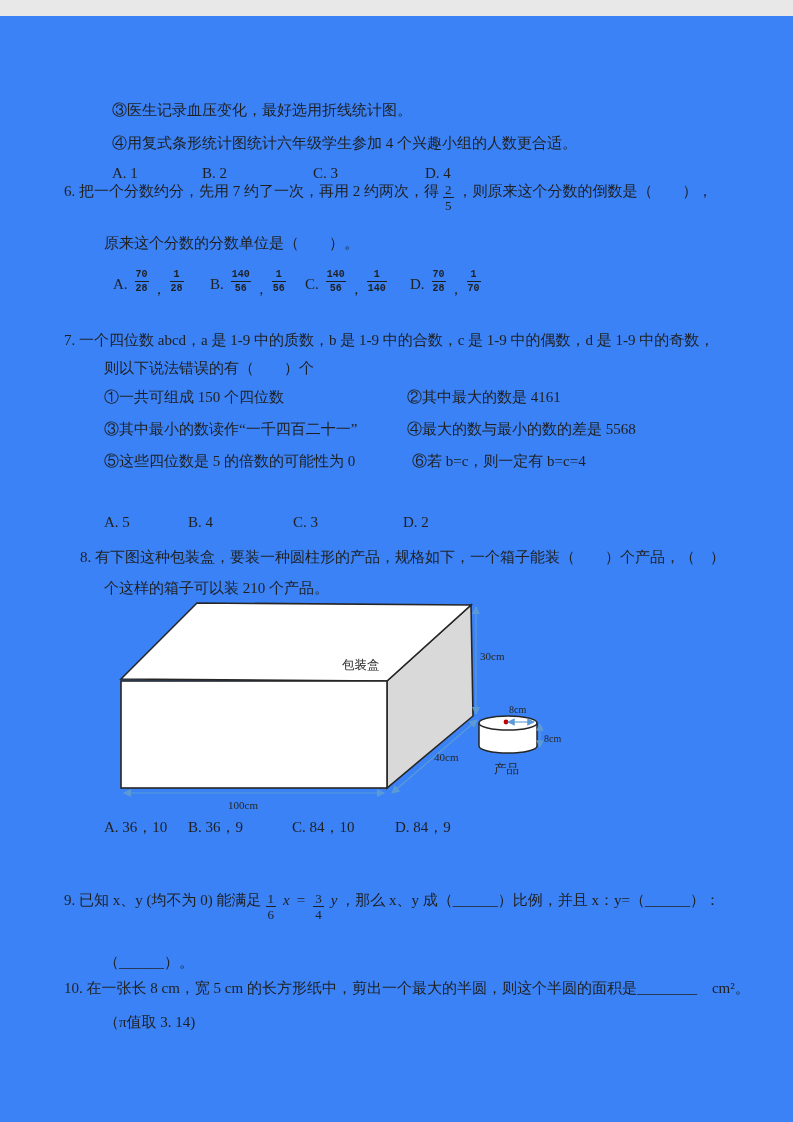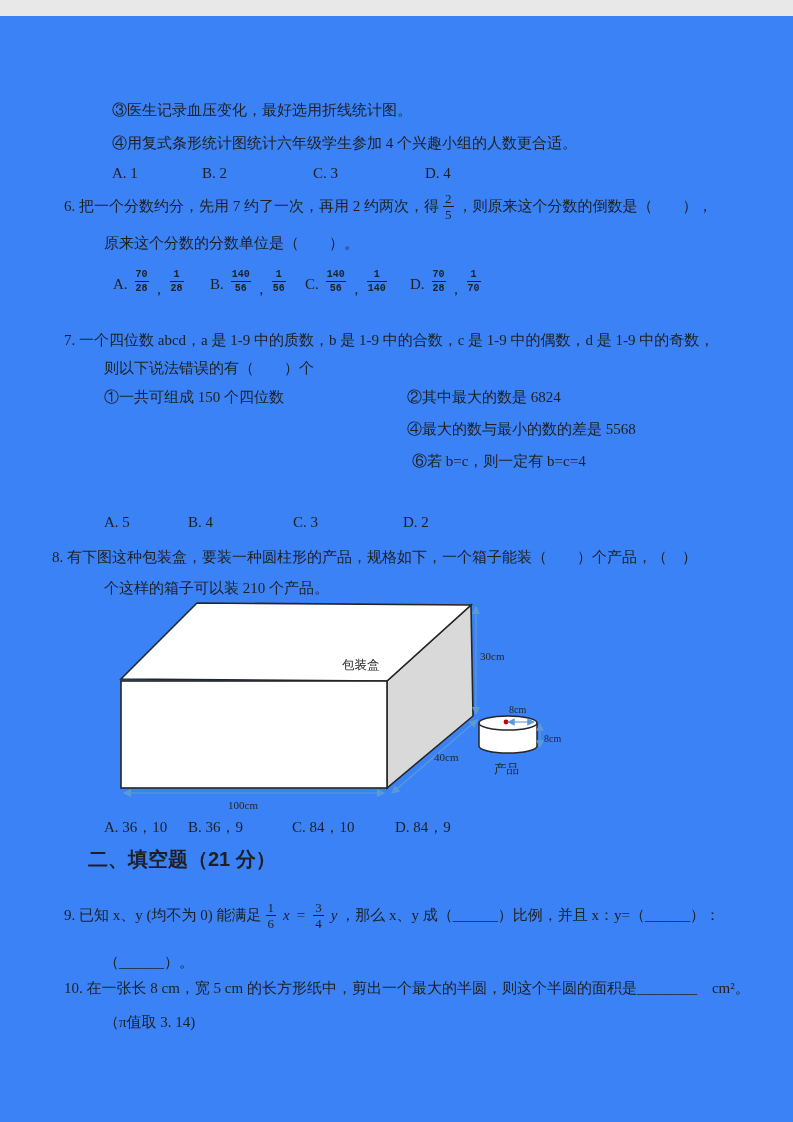--- a/index.html
+++ b/index.html
@@ -6,21 +6,21 @@
   .page {
     position:relative; width:793px; height:1122px; margin:16px auto;
     background:#3b82f6; overflow:hidden;
     font-family:"Liberation Serif","DejaVu Serif",serif;
     color:#1f1f1f;
   }
   .line {
     position:absolute; white-space:pre;
     font-size:15px; line-height:17px;
   }
-  .formula { display:flex; align-items:center; }
+  .formula { display:flex; }
   .frac { display:inline-flex; flex-direction:column; align-items:center; }
   .frac .bar { display:block; width:100%; border-top:1.2px solid #1f1f1f; margin:1px 0; height:0; }
   .frac-lg { margin:0 4px; }
   .frac-lg .num, .frac-lg .den { font-size:13px; line-height:13px; padding:0 2px; }
   .opt6 { position:absolute; display:flex; align-items:flex-end; }
   .opt6 .olabel { font-size:15px; line-height:15px; padding:0 7px 2px 0; }
   .opt6 .ocomma { font-size:15px; line-height:9px; padding:0 3px; }
   .frac-sm .num, .frac-sm .den {
     font-family:"Liberation Mono","DejaVu Sans Mono",monospace;
     font-weight:700; font-size:10px; line-height:11px; padding:0 1px;
@@ -110,29 +110,31 @@
     <span class="frac frac-sm">
         <span class="num">1</span>
         <span class="bar"></span>
         <span class="den">70</span>
       </span>
   </div>
 
   <div class="line" style="left:64px;top:316px">7. 一个四位数 abcd，a 是 1-9 中的质数，b 是 1-9 中的合数，c 是 1-9 中的偶数，d 是 1-9 中的奇数，</div>
   <div class="line" style="left:104px;top:344px">则以下说法错误的有（　　）个</div>
   <div class="line" style="left:104px;top:373px">①一共可组成 150 个四位数</div>
-  <div class="line" style="left:407px;top:373px">②其中最大的数是 6824</div>
+  <div class="line" style="left:407px;top:373px">②其中最大的数是 4161</div>
+  <div class="line" style="left:104px;top:405px">③其中最小的数读作“一千四百二十一”</div>
   <div class="line" style="left:407px;top:405px">④最大的数与最小的数的差是 5568</div>
+  <div class="line" style="left:104px;top:437px">⑤这些四位数是 5 的倍数的可能性为 0</div>
   <div class="line" style="left:412px;top:437px">⑥若 b=c，则一定有 b=c=4</div>
   <div class="line" style="left:104px;top:498px">A. 5</div>
   <div class="line" style="left:188px;top:498px">B. 4</div>
   <div class="line" style="left:293px;top:498px">C. 3</div>
   <div class="line" style="left:403px;top:498px">D. 2</div>
 
-  <div class="line" style="left:52px;top:533px">8. 有下图这种包装盒，要装一种圆柱形的产品，规格如下，一个箱子能装（　　）个产品，（　）</div>
+  <div class="line" style="left:80px;top:533px">8. 有下图这种包装盒，要装一种圆柱形的产品，规格如下，一个箱子能装（　　）个产品，（　）</div>
   <div class="line" style="left:104px;top:564px">个这样的箱子可以装 210 个产品。</div>
 
   <svg class="diagram" width="480" height="225" viewBox="0 0 480 225">
     <defs>
       <marker id="arr" viewBox="0 0 8 8" refX="7" refY="4" markerWidth="7" markerHeight="7" orient="auto-start-reverse">
         <path d="M0,0 L8,4 L0,8 z" fill="#5b9bd5"></path>
       </marker>
     </defs>
 
     <polygon points="287,85 371,9 373,120 287,192" fill="#d9d9d9" stroke="#262626" stroke-width="1.6"></polygon>
@@ -158,21 +160,20 @@
     <line x1="440" y1="128" x2="440" y2="151" stroke="#5b9bd5" stroke-width="1.1" marker-start="url(#arr)" marker-end="url(#arr)"></line>
     <text x="444" y="146" font-size="10" class="dimtext">8cm</text>
     <text x="394" y="177" font-size="12.5" class="dimtext">产品</text>
   </svg>
 
   <div class="line" style="left:104px;top:803px">A. 36，10</div>
   <div class="line" style="left:188px;top:803px">B. 36，9</div>
   <div class="line" style="left:292px;top:803px">C. 84，10</div>
   <div class="line" style="left:395px;top:803px">D. 84，9</div>
 
-  <div class="line heading" style="left:88px;top:831px">二、填空题（21 分）</div>
 
   <div class="line formula" style="left:64px;top:876px;height:46px">
     <span>9. 已知 x、y (均不为 0) 能满足</span>
     <span class="frac frac-lg">
       <span class="num">1</span><span class="bar"></span><span class="den">6</span>
     </span>
     <span class="var">x</span>
     <span class="eq">=</span>
     <span class="frac frac-lg">
       <span class="num">3</span><span class="bar"></span><span class="den">4</span>

